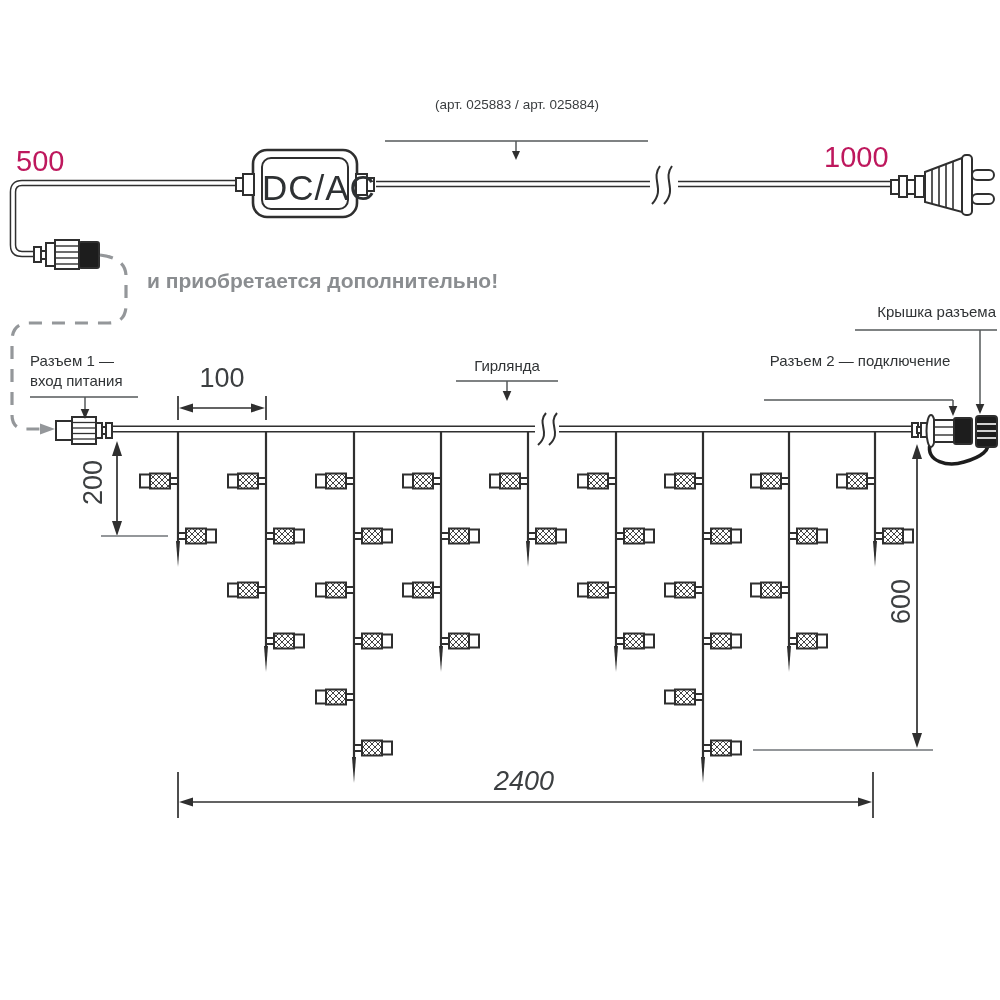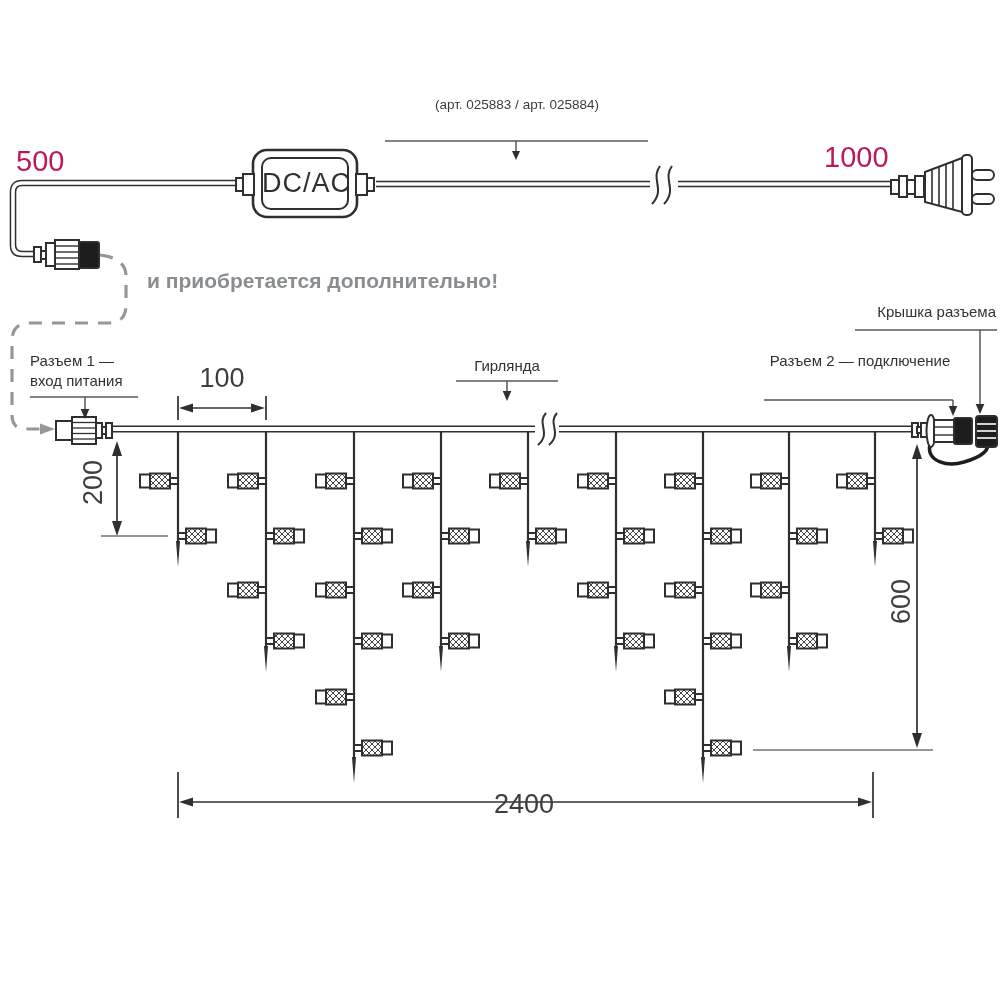--- a/index.html
+++ b/index.html
@@ -9,21 +9,21 @@
   .lbl{position:absolute;color:#35383a;white-space:nowrap;}
   .num{font-size:29px;color:#be185d;}
   .dimnum{font-size:27px;color:#3c3f41;text-align:center;}
   .vert{transform:rotate(-90deg);transform-origin:center center;}
   .callout{font-size:15px;line-height:1.32;color:#303335;}
   .center{text-align:center;}
   .right{text-align:right;}
   #cord-title{left:352px;top:95px;width:330px;text-align:center;font-size:20px;color:#2f3234;}
   #cord-title .sub{font-size:13.5px;margin-top:2px;color:#3a3d3f;}
   #note{left:147px;top:268px;font-size:21px;font-weight:600;color:#8a8d90;line-height:1.25;}
-  #dcac{left:262px;top:168px;width:80px;text-align:center;font-size:27px;letter-spacing:1px;color:#2e3133;}
+  #dcac{left:262px;top:168px;width:80px;text-align:center;font-size:35px;letter-spacing:1px;color:#2e3133;}
 </style>
 </head>
 <body>
 
 <div id="stage">
 
   <svg id="art" width="1000" height="1000" viewBox="0 0 1000 1000">
       <defs>
         <pattern id="hatch" patternUnits="userSpaceOnUse" width="6" height="6">
           <path d="M0,0 L6,6 M6,0 L0,6" stroke="#2f2f2f" stroke-width="0.9"></path>
@@ -422,15 +422,15 @@
 
   <div class="lbl callout center" style="left:760px;top:351px;width:200px;">
     <div>Разъем 2 — подключение</div>
   </div>
 
   <div class="lbl callout right" style="left:836px;top:302px;width:160px;">Крышка разъема</div>
 
   <div class="lbl dimnum" style="left:178px;top:363px;width:88px;">100</div>
   <div class="lbl dimnum vert" style="left:48px;top:467px;width:90px;">200</div>
   <div class="lbl dimnum vert" style="left:856px;top:586px;width:90px;">600</div>
-  <div class="lbl dimnum" style="left:459px;top:789px;width:130px;">2400</div>
+  <div class="lbl dimnum" style="left:459px;top:766px;width:130px;font-style:italic;">2400</div>
 
 </div>
 
 </body></html>

